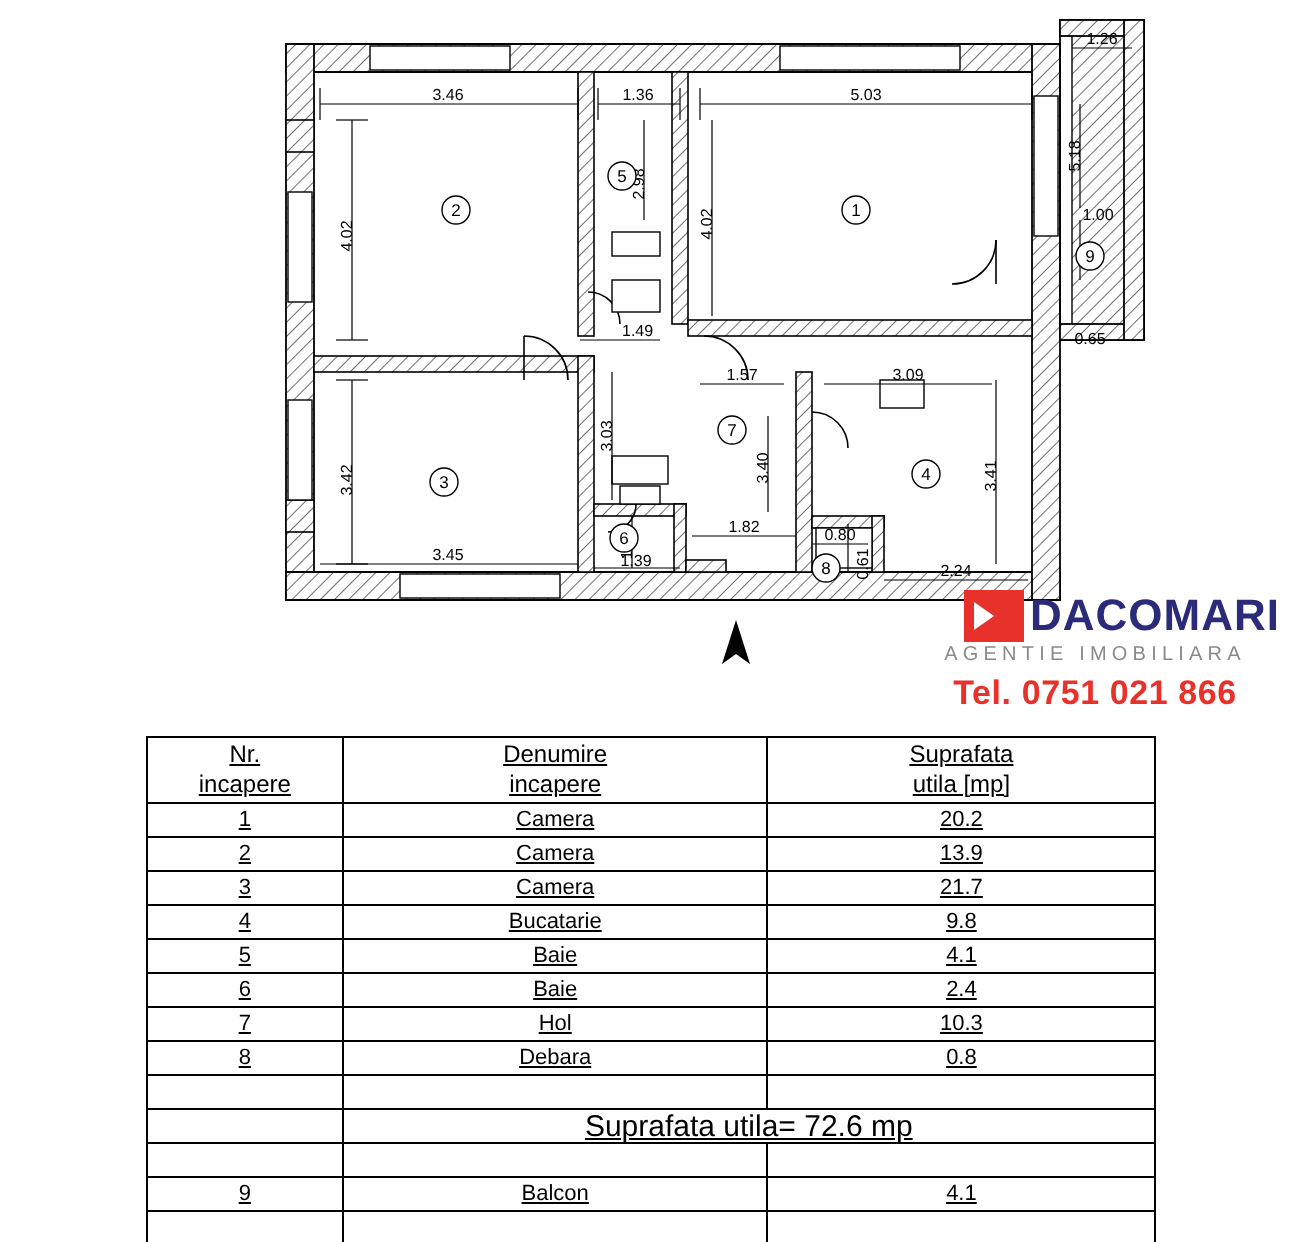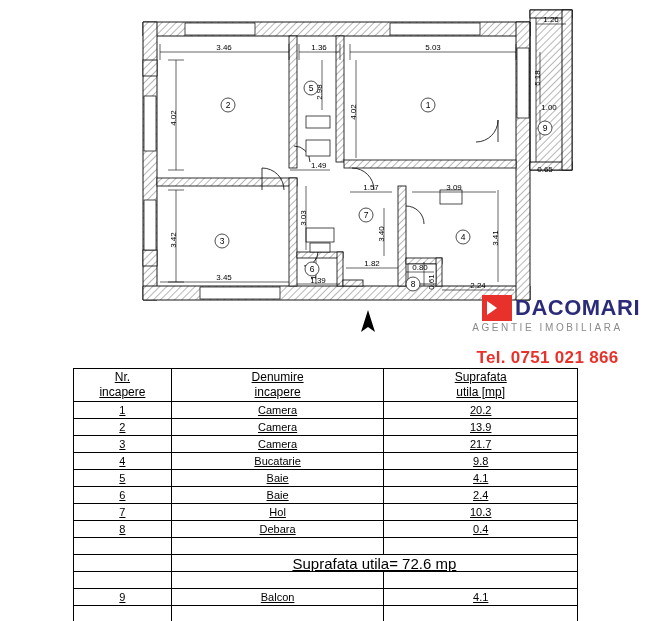--- a/index.html
+++ b/index.html
@@ -62,21 +62,21 @@
   .logo-sub {
     font-size: 10px;
     letter-spacing: 2.6px;
     color: #8a8a8a;
     margin-top: 1px;
   }
   .logo-tel {
     font-size: 17px;
     font-weight: bold;
     color: #e8312a;
-    margin-top: 15px;
+    margin-top: 4px;
     letter-spacing: 0.3px;
   }
   #table-wrap {
     position: absolute;
     left: 73px;
     top: 368px;
     width: 505px;
   }
   table.rooms {
     border-collapse: collapse;
@@ -372,21 +372,21 @@
         <td>2.4</td>
       </tr>
       <tr>
         <td>7</td>
         <td>Hol</td>
         <td>10.3</td>
       </tr>
       <tr>
         <td>8</td>
         <td>Debara</td>
-        <td>0.4</td>
+        <td>0.8</td>
       </tr>
       <tr class="blank-row">
         <td></td>
         <td></td>
         <td></td>
       </tr>
       <tr class="total-row">
         <td></td>
         <td colspan="2">Suprafata utila=  72.6 mp</td>
       </tr>

